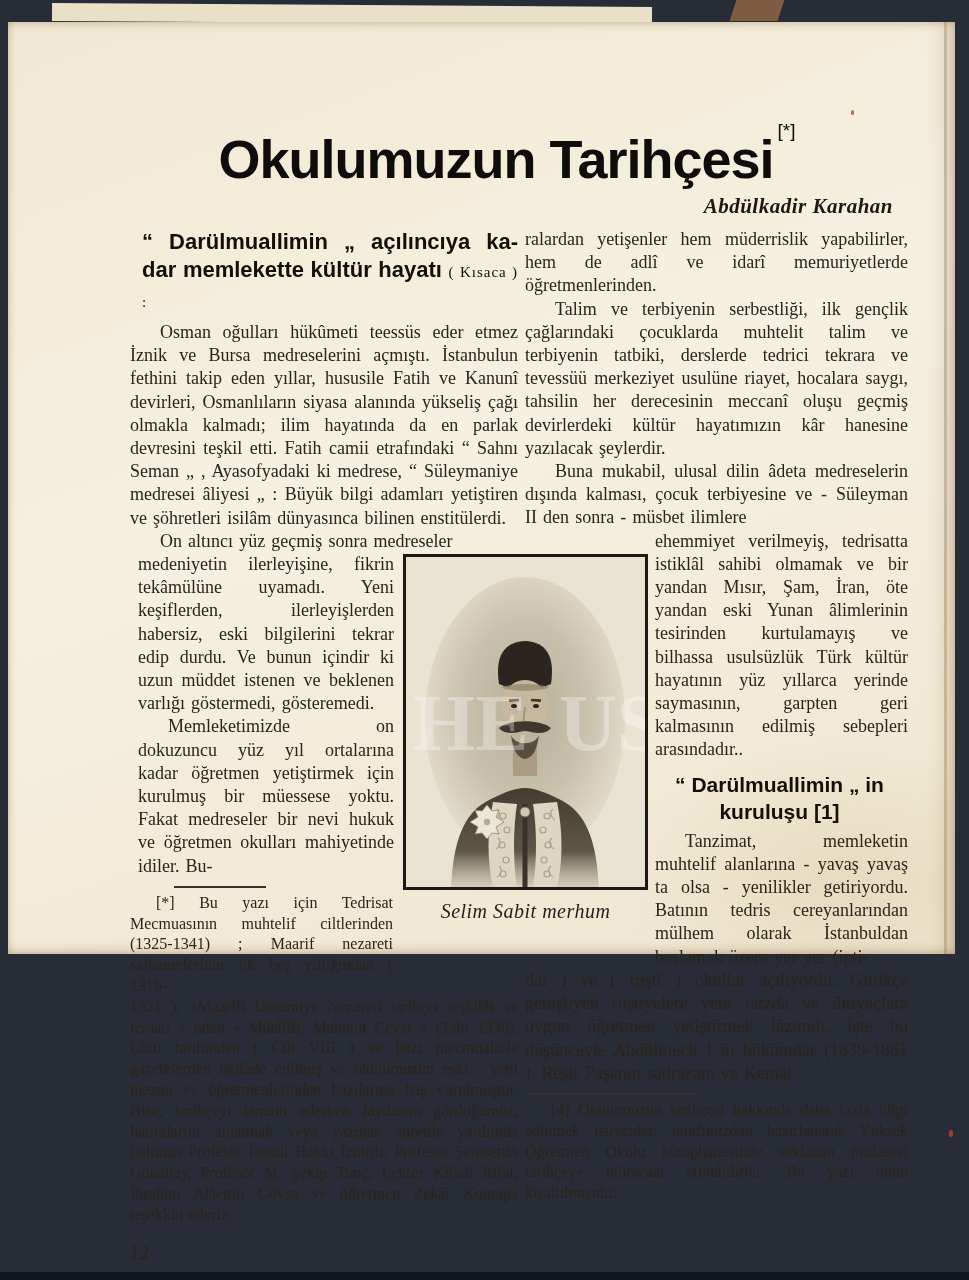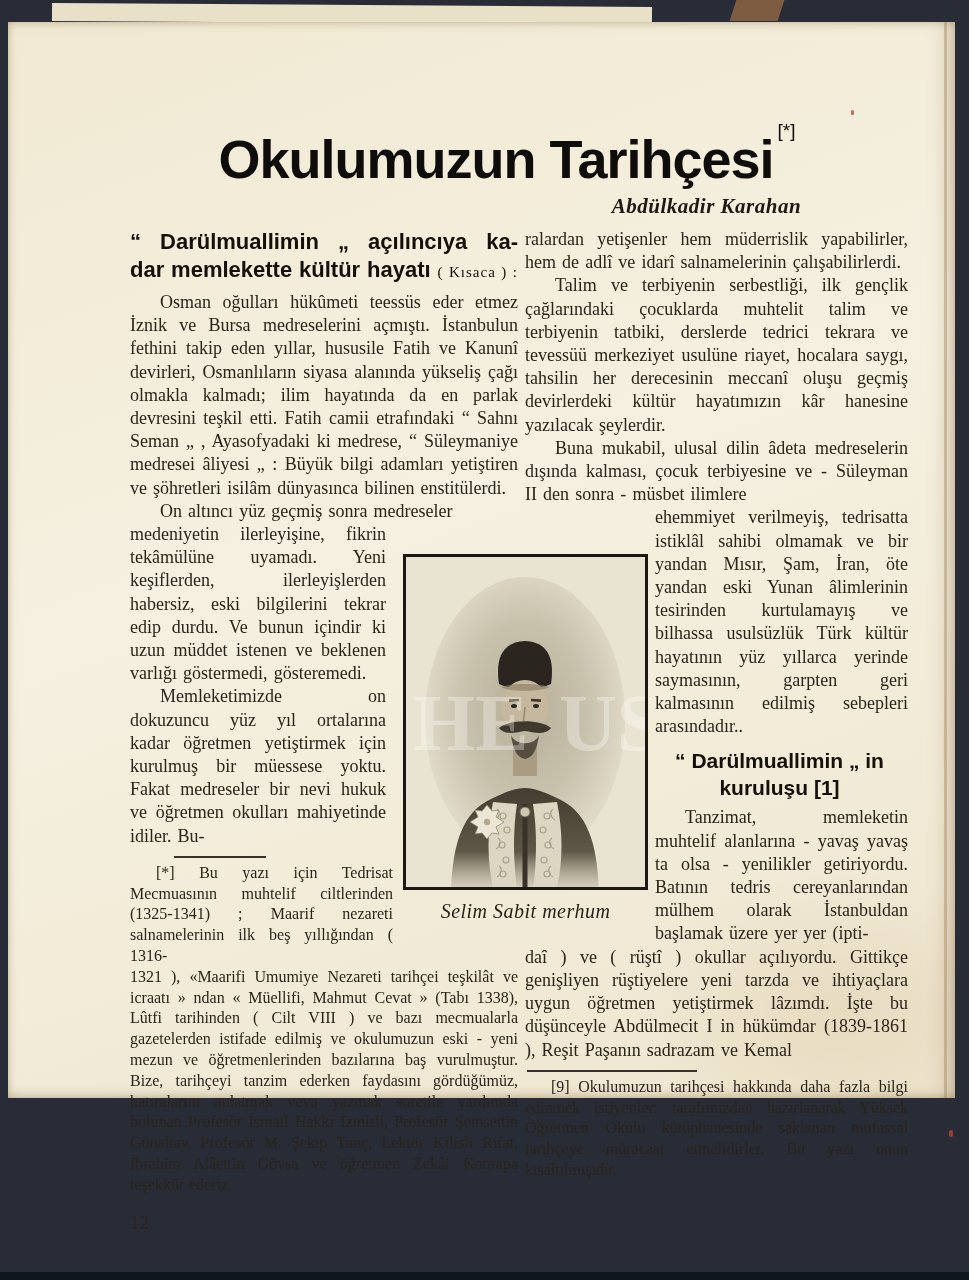--- a/index.html
+++ b/index.html
@@ -5,61 +5,61 @@
   html,body{margin:0;padding:0;}
   body{
     width:969px;height:1280px;position:relative;overflow:hidden;
     background:#272c37;
     font-family:"Liberation Serif", serif;
   }
   .strip-bottom{position:absolute;left:0;top:1272px;width:969px;height:8px;background:#10161e;}
   .under-page{position:absolute;left:52px;top:5px;width:600px;height:18px;background:#e9e0c8;transform:rotate(.4deg);}
   .spine-wedge{position:absolute;left:733px;top:0;width:48px;height:21px;background:#7d5c41;transform:skewX(-18deg);}
   .page{
-    position:absolute;left:8px;top:22px;width:947px;height:1076px;
+    position:absolute;left:8px;top:22px;width:947px;height:932px;
     background:
       radial-gradient(ellipse 300px 200px at 88% 92%, rgba(190,160,110,.18), rgba(190,160,110,0) 70%),
       linear-gradient(160deg,#f1e9d3 0%,#f5f0e0 45%,#efe6cf 100%);
     box-shadow: inset -16px 0 22px -12px rgba(120,88,46,.38),
                 inset 4px 0 8px -4px rgba(120,88,46,.28),
                 inset 0 -7px 12px -7px rgba(110,80,40,.35),
                 inset 0 5px 8px -5px rgba(110,80,40,.25);
   }
   .page-fold{position:absolute;top:0;right:8px;width:3px;height:100%;background:rgba(150,115,70,.35);}
   .red-speck{position:absolute;left:941px;top:1108px;width:4px;height:7px;background:#a33d2b;border-radius:2px;}
   .red-speck2{position:absolute;left:843px;top:88px;width:3px;height:5px;background:#a8512f;border-radius:2px;opacity:.8;}
   .abs{position:absolute;}
 
   .masthead-title{
     left:132px;top:106px;width:730px;text-align:center;
     font-family:"Liberation Sans", sans-serif;font-weight:700;
     font-size:54px;letter-spacing:-1px;color:#0e0d0b;
   }
   .masthead-title sup{font-size:19px;font-weight:400;letter-spacing:0;position:relative;top:-22px;left:4px;}
   .byline{
-    left:512px;top:172px;width:373px;text-align:center;
+    left:512px;top:172px;width:373px;text-align:right;
     font-style:italic;font-weight:700;font-size:21px;color:#1d1812;letter-spacing:.5px;
   }
 
   .col{position:absolute;top:206px;}
   .col-left{left:122px;width:388px;}
   .col-right{left:517px;width:383px;}
 
   .sec-head{
     font-family:"Liberation Sans", sans-serif;font-weight:700;
-    font-size:22px;line-height:28px;color:#131009;
+    font-size:22px;line-height:28px;color:#131009;margin-left:12px;
   }
   .jline{text-align:justify;text-align-last:justify;}
   .kisaca{font-family:"Liberation Serif", serif;font-weight:400;font-size:15px;letter-spacing:1px;}
 
   .body-txt{
     font-size:18px;line-height:23.2px;text-align:justify;word-spacing:.09em;color:#2b241b;
   }
   .indent{text-indent:30px;}
-  .narrow-l{width:256px;}
+  .narrow-l{width:256px;margin-left:8px;}
   .narrow-r{width:253px;margin-left:130px;}
   .fn-rule{width:92px;height:2px;background:#39322a;margin:8px 0 5px 44px;}
   .fn-rule-r{width:170px;height:2px;background:#39322a;margin:8px 0 5px 2px;}
   .fn-txt{font-size:16px;line-height:20.8px;text-align:justify;word-spacing:.05em;color:#2b241b;}
   .fn-narrow{width:263px;}
   .fn-indent{text-indent:26px;}
   .pageno{font-size:19px;margin-top:16px;color:#2b241b;font-family:Liberation Serif, serif;}
 
   .r-head{
     font-family:"Liberation Sans", sans-serif;font-weight:700;
@@ -100,32 +100,32 @@
     <div class="body-txt indent">On altıncı yüz geçmiş sonra medreseler</div>
     <div class="body-txt narrow-l">medeniyetin ilerleyişine, fikrin tekâmülüne uyamadı. Yeni keşiflerden, ilerleyişlerden habersiz, eski bilgilerini tekrar edip durdu. Ve bunun içindir ki uzun müddet istenen ve beklenen varlığı göstermedi, gösteremedi.</div>
     <div class="body-txt narrow-l indent">Memleketimizde on dokuzuncu yüz yıl ortalarına kadar öğretmen yetiştirmek için kurulmuş bir müessese yoktu. Fakat medreseler bir nevi hukuk ve öğretmen okulları mahiyetinde idiler. Bu-</div>
     <div class="fn-rule"></div>
     <div class="fn-txt fn-narrow fn-indent">[*] Bu yazı için Tedrisat Mecmuasının muhtelif ciltlerinden (1325-1341) ; Maarif nezareti salnamelerinin ilk beş yıllığından ( 1316-</div>
     <div class="fn-txt">1321 ), «Maarifi Umumiye Nezareti tarihçei teşkilât ve icraatı » ndan « Müellifi, Mahmut Cevat » (Tabı 1338), Lûtfi tarihinden ( Cilt VIII ) ve bazı mecmualarla gazetelerden istifade edilmiş ve okulumuzun eski - yeni mezun ve öğretmenlerinden bazılarına baş vurulmuştur. Bize, tarihçeyi tanzim ederken faydasını gördüğümüz, hatıralarını anlatmak veya yazmak suretile yardımda bulunan Profesör İsmail Hakkı İzmirli, Profesör Şemsettin Günaltay, Profesör M. Şekip Tunç, Lektör Kilisli Rifat, İbrahim Alâettin Gövsa ve öğretmen Zekâi Konrapa teşekkür ederiz.</div>
     <div class="pageno">12</div>
   </div>
 
   <div class="col col-right">
-    <div class="body-txt">ralardan yetişenler hem müderrislik yapabilirler, hem de adlî ve idarî salnamelerinin çalışabilirlerdi.</div>
+    <div class="body-txt">ralardan yetişenler hem müderrislik yapabilirler, hem de adlî ve idarî memuriyetlerde öğretmenlerinden.</div>
     <div class="body-txt indent">Talim ve terbiyenin serbestliği, ilk gençlik çağlarındaki çocuklarda muhtelit talim ve terbiyenin tatbiki, derslerde tedrici tekrara ve tevessüü merkeziyet usulüne riayet, hocalara saygı, tahsilin her derecesinin meccanî oluşu geçmiş devirlerdeki kültür hayatımızın kâr hanesine yazılacak şeylerdir.</div>
     <div class="body-txt indent">Buna mukabil, ulusal dilin âdeta medreselerin dışında kalması, çocuk terbiyesine ve - Süleyman II den sonra - müsbet ilimlere</div>
     <div class="body-txt narrow-r">ehemmiyet verilmeyiş, tedrisatta istiklâl sahibi olmamak ve bir yandan Mısır, Şam, İran, öte yandan eski Yunan âlimlerinin tesirinden kurtulamayış ve bilhassa usulsüzlük Türk kültür hayatının yüz yıllarca yerinde saymasının, garpten geri kalmasının edilmiş sebepleri arasındadır..</div>
     <div class="r-head">
       <div>“ Darülmuallimin „ in</div>
       <div>kuruluşu [1]</div>
     </div>
     <div class="body-txt narrow-r indent">Tanzimat, memleketin muhtelif alanlarına - yavaş yavaş ta olsa - yenilikler getiriyordu. Batının tedris cereyanlarından mülhem olarak İstanbuldan başlamak üzere yer yer (ipti-</div>
     <div class="body-txt">daî ) ve ( rüştî ) okullar açılıyordu. Gittikçe genişliyen rüştiyelere yeni tarzda ve ihtiyaçlara uygun öğretmen yetiştirmek lâzımdı. İşte bu düşünceyle Abdülmecit I in hükümdar (1839-1861 ), Reşit Paşanın sadrazam ve Kemal</div>
     <div class="fn-rule-r"></div>
-    <div class="fn-txt fn-indent">[9] Okulumuzun tarihçesi hakkında daha fazla bilgi edinmek istiyenler: tarafımızdan hazırlanarak Yüksek Öğretmen Okulu kütüphanesinde saklanan mufassal tarihçeye müracaat etmelidirler. Bu yazı onun kısaltılmışıdır.</div>
+    <div class="fn-txt fn-indent">[4] Okulumuzun tarihçesi hakkında daha fazla bilgi edinmek istiyenler: tarafımızdan hazırlanarak Yüksek Öğretmen Okulu kütüphanesinde saklanan mufassal tarihçeye müracaat etmelidirler. Bu yazı onun kısaltılmışıdır.</div>
   </div>
 
   <div class="abs photo-frame">
     <svg width="245" height="336" viewBox="0 0 245 336">
       <defs>
         <radialGradient id="vig" cx="50%" cy="47%" r="62%">
           <stop offset="0%" stop-color="#b6ae99"></stop>
           <stop offset="50%" stop-color="#c8c1ac"></stop>
           <stop offset="82%" stop-color="#dfd9c7"></stop>
           <stop offset="100%" stop-color="#e9e3d2"></stop>

